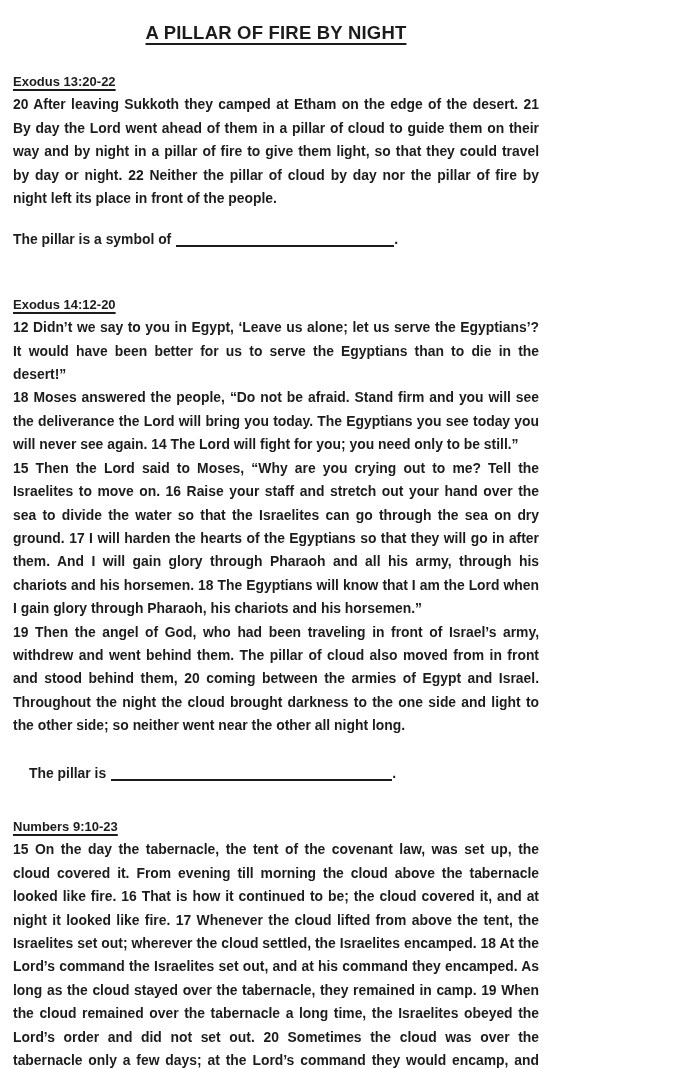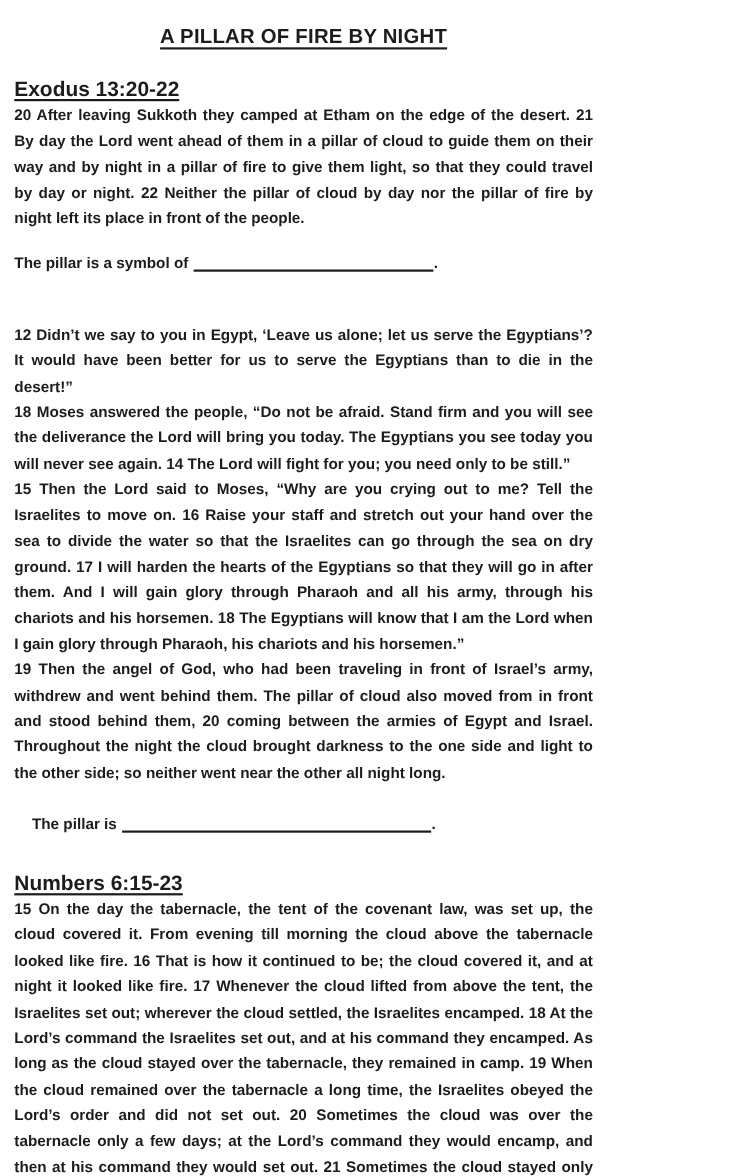--- a/index.html
+++ b/index.html
@@ -22,21 +22,21 @@
     line-height: 26px;
     font-weight: 700;
     text-align: center;
     margin: 0 0 24px 0;
     text-decoration: underline;
     text-decoration-thickness: 2px;
     text-underline-offset: 4px;
     letter-spacing: 0.2px;
   }
   .sec-heading {
-    font-size: 19px;
+    font-size: 13px;
     line-height: 23.4px;
     font-weight: 700;
     margin: 0;
     text-decoration: underline;
     text-decoration-thickness: 1.6px;
     text-underline-offset: 3px;
   }
   p.scripture {
     margin: 0;
     text-align: justify;
@@ -60,24 +60,25 @@
 <div class="page">
 
   <h1 class="doc-title">A PILLAR OF FIRE BY NIGHT</h1>
 
   <h2 class="sec-heading">Exodus 13:20-22</h2>
   <p class="scripture">20 After leaving Sukkoth they camped at Etham on the edge of the desert. 21 By day the Lord went ahead of them in a pillar of cloud to guide them on their way and by night in a pillar of fire to give them light, so that they could travel by day or night. 22 Neither the pillar of cloud by day nor the pillar of fire by night left its place in front of the people.</p>
   <div class="fill-line first">
     <span>The pillar is a symbol of</span><span class="blank b1"></span><span>.</span>
   </div>
 
+  <h2 class="sec-heading">Exodus 14:12-20</h2>
   <p class="scripture">12 Didn’t we say to you in Egypt, ‘Leave us alone; let us serve the Egyptians’? It would have been better for us to serve the Egyptians than to die in the desert!”</p>
   <p class="scripture">18 Moses answered the people, “Do not be afraid. Stand firm and you will see the deliverance the Lord will bring you today. The Egyptians you see today you will never see again. 14 The Lord will fight for you; you need only to be still.”</p>
   <p class="scripture">15 Then the Lord said to Moses, “Why are you crying out to me? Tell the Israelites to move on. 16 Raise your staff and stretch out your hand over the sea to divide the water so that the Israelites can go through the sea on dry ground. 17 I will harden the hearts of the Egyptians so that they will go in after them. And I will gain glory through Pharaoh and all his army, through his chariots and his horsemen. 18 The Egyptians will know that I am the Lord when I gain glory through Pharaoh, his chariots and his horsemen.”</p>
   <p class="scripture">19 Then the angel of God, who had been traveling in front of Israel’s army, withdrew and went behind them. The pillar of cloud also moved from in front and stood behind them, 20 coming between the armies of Egypt and Israel. Throughout the night the cloud brought darkness to the one side and light to the other side; so neither went near the other all night long.</p>
   <div class="fill-line second">
     <span>The pillar is</span><span class="blank b2"></span><span>.</span>
   </div>
 
-  <h2 class="sec-heading">Numbers 6:15-23</h2>
+  <h2 class="sec-heading">Numbers 9:10-23</h2>
   <p class="scripture">15 On the day the tabernacle, the tent of the covenant law, was set up, the cloud covered it. From evening till morning the cloud above the tabernacle looked like fire. 16 That is how it continued to be; the cloud covered it, and at night it looked like fire. 17 Whenever the cloud lifted from above the tent, the Israelites set out; wherever the cloud settled, the Israelites encamped. 18 At the Lord’s command the Israelites set out, and at his command they encamped. As long as the cloud stayed over the tabernacle, they remained in camp. 19 When the cloud remained over the tabernacle a long time, the Israelites obeyed the Lord’s order and did not set out. 20 Sometimes the cloud was over the tabernacle only a few days; at the Lord’s command they would encamp, and then at his command they would set out. 21 Sometimes the cloud stayed only from evening till morning, and when it lifted in the morning, they set out. Whether by day or by night, whenever the cloud lifted, they set out. 22 Whether the cloud stayed over the tabernacle for two days or a month or a year, the Israelites would remain in camp and not set out; but when it lifted, they would set out. 23 At the Lord’s command they encamped, and at the Lord’s command they set out. They obeyed the Lord’s order, in accordance with his command through Moses.</p>
 
 </div>
 
 </body></html>

